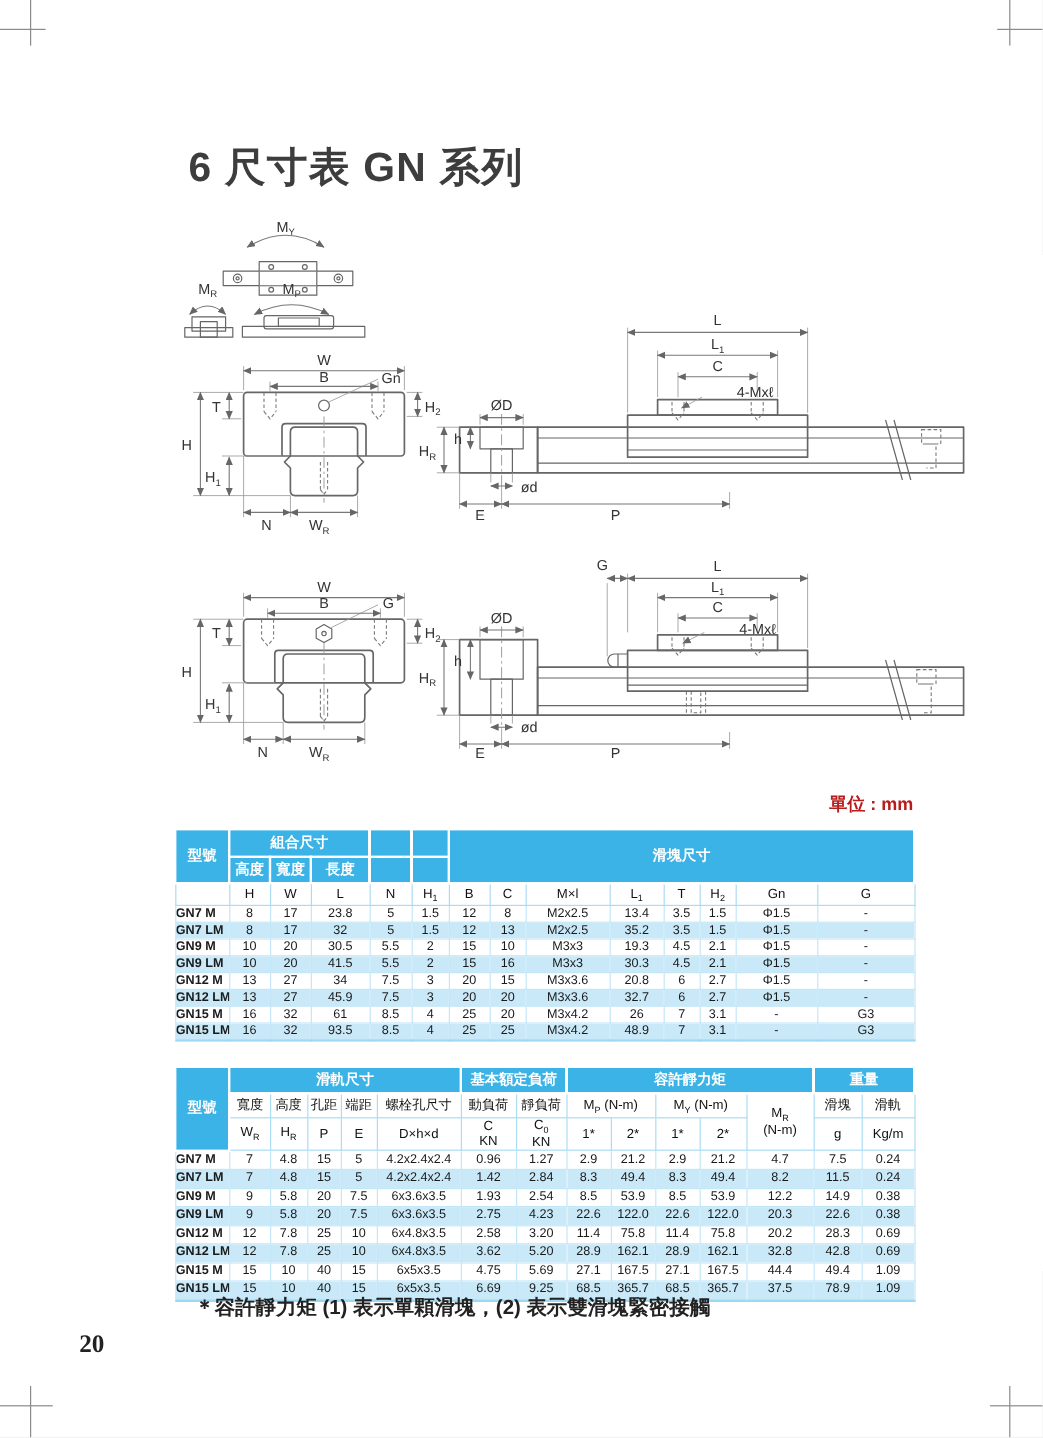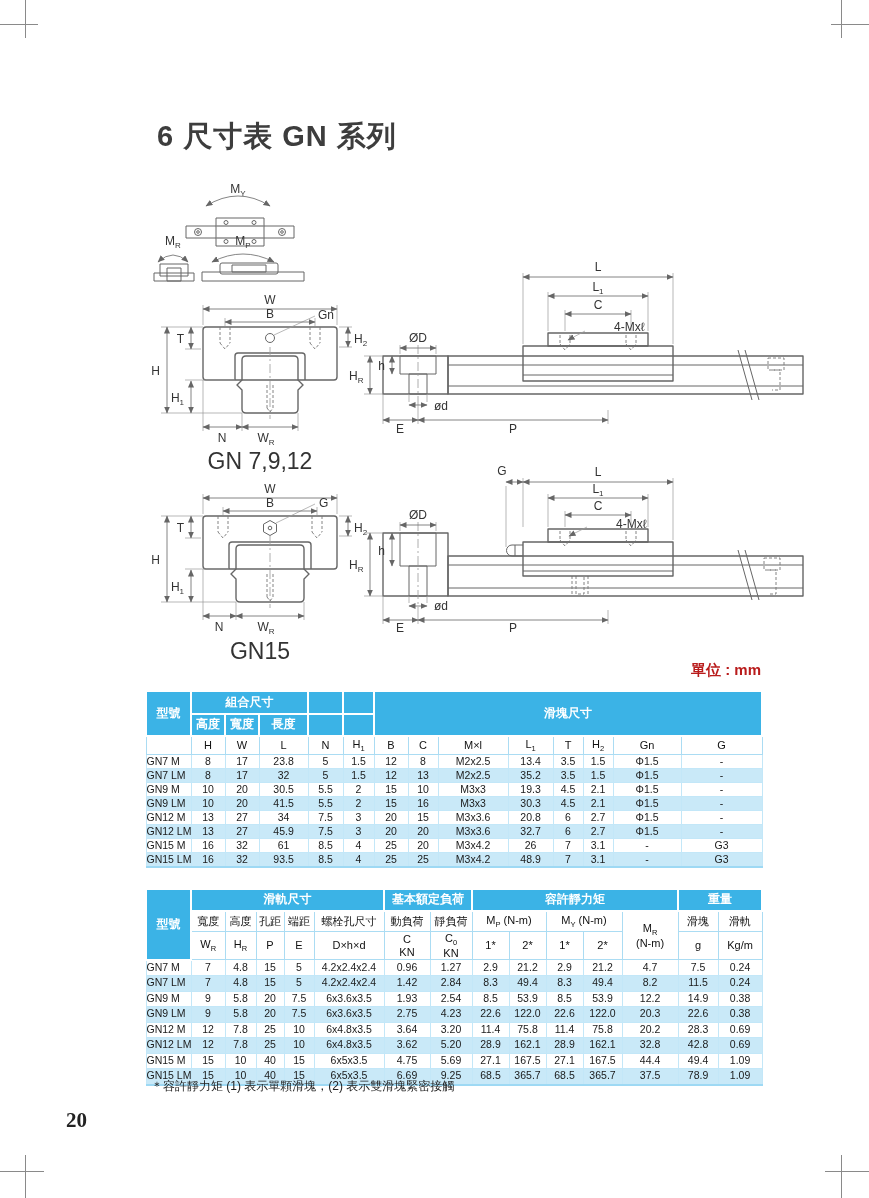--- a/index.html
+++ b/index.html
@@ -1,33 +1,33 @@
 <!DOCTYPE html>
 <html><head>
 <meta charset="utf-8">
 <style>
   html,body{margin:0;padding:0;background:#e8e8e8;}
   .page{position:relative;width:869px;height:1198px;background:#fff;overflow:hidden;
         font-family:"Liberation Sans","DejaVu Sans",sans-serif;}
   .cm{position:absolute;background:#8a8a8a;}
-  .title{position:absolute;left:157px;top:117px;font-size:29px;font-weight:600;color:#3d3d3d;letter-spacing:1px;}
+  .title{position:absolute;left:157px;top:117px;font-size:34px;font-weight:600;color:#3d3d3d;letter-spacing:1px;}
   .caption{position:absolute;text-align:center;font-size:23px;color:#333;}
   .unitnote{position:absolute;left:560px;top:661px;width:201px;text-align:right;font-size:15px;font-weight:700;color:#b91c1c;}
-  .footnote{position:absolute;left:151px;top:1078px;font-size:12px;font-weight:400;color:#222;}
+  .footnote{position:absolute;left:162px;top:1078px;font-size:17px;font-weight:700;color:#222;}
   .pagenum{position:absolute;left:66px;top:1108px;font-size:21px;font-weight:700;color:#222;
            font-family:"Liberation Serif","DejaVu Serif",serif;}
   
   .tbl{position:absolute;border-collapse:collapse;table-layout:fixed;width:616px;color:#1a1a1a;
        border-bottom:2px solid #9ed9f4;}
   .tbl th,.tbl td{padding:0;text-align:center;vertical-align:middle;line-height:1.12;overflow:hidden;white-space:nowrap;}
   .tbl th.cy{background:#3bb3e6;color:#fff;border:2px solid #fff;font-weight:700;font-size:12px;}
   .tbl th.wh{background:#fff;border:1px solid #abdcf3;font-weight:400;font-size:11px;color:#111;}
   .tbl tbody td{border:1px solid #c3e7f8;font-size:10.5px;}
   .tbl tbody tr:nth-child(even){background:#c9e9f8;}
-  .tbl tbody td.model{text-align:left;padding-left:0;}
+  .tbl tbody td.model{text-align:left;padding-left:0;font-weight:bold;}
   .tbl sub{font-size:7.5px;line-height:1;}
   #table1{left:145px;top:690px;} #table2{left:145px;top:888px;}
   #table1 thead tr:nth-child(1) th{height:21px;}
   #table1 thead tr:nth-child(2) th{height:20px;}
   #table1 thead tr:nth-child(3) th{height:17px;}
   #table1 tbody td{height:13px;}
   #table2 thead tr:nth-child(1) th{height:20px;}
   #table2 thead tr:nth-child(2) th{height:19px;}
   #table2 thead tr:nth-child(3) th{height:26px;}
   #table2 tbody td{height:14.5px;}
@@ -127,21 +127,20 @@
     <text x="125" y="19" text-anchor="middle">W</text>
     <text x="125" y="33" text-anchor="middle">B</text>
     <text x="173" y="34">Gn</text>
     <text x="209" y="58"><tspan>H</tspan><tspan class="ss" dy="3">2</tspan></text>
     <text x="39" y="58" text-anchor="end">T</text>
     <text x="15" y="90" text-anchor="end">H</text>
     <text x="39" y="117" text-anchor="end"><tspan>H</tspan><tspan class="ss" dy="3">1</tspan></text>
     <text x="77" y="157" text-anchor="middle">N</text>
     <text x="121" y="157" text-anchor="middle"><tspan>W</tspan><tspan class="ss" dy="3">R</tspan></text>
   </svg>
-  <div class="caption" style="left:145px;top:448px;width:230px">GN 7,9,12</div>
 
   <svg style="left:340px;top:253px" width="470" height="182" viewBox="0 0 470 182">
     <g>
       <rect class="obj" x="43" y="103" width="65" height="38"></rect>
       <rect class="obj2" x="60" y="103" width="36" height="18"></rect>
       <rect class="obj2" x="69" y="121" width="18" height="20"></rect>
       <path class="cl" d="M78,92 V152"></path>
     </g>
     <g>
       <rect class="obj" x="108" y="103" width="355" height="38"></rect>
@@ -217,21 +216,20 @@
     <text x="125" y="19" text-anchor="middle">W</text>
     <text x="125" y="33" text-anchor="middle">B</text>
     <text x="174" y="33">G</text>
     <text x="209" y="58"><tspan>H</tspan><tspan class="ss" dy="3">2</tspan></text>
     <text x="39" y="58" text-anchor="end">T</text>
     <text x="15" y="90" text-anchor="end">H</text>
     <text x="39" y="117" text-anchor="end"><tspan>H</tspan><tspan class="ss" dy="3">1</tspan></text>
     <text x="74" y="157" text-anchor="middle">N</text>
     <text x="121" y="157" text-anchor="middle"><tspan>W</tspan><tspan class="ss" dy="3">R</tspan></text>
   </svg>
-  <div class="caption" style="left:145px;top:638px;width:230px">GN15</div>
 
   <svg style="left:340px;top:448px" width="470" height="186" viewBox="0 0 470 186">
     <g>
       <rect class="obj" x="43" y="85" width="65" height="63"></rect>
       <rect class="obj2" x="60" y="85" width="36" height="33"></rect>
       <rect class="obj2" x="69" y="118" width="18" height="30"></rect>
       <path class="cl" d="M78,74 V160"></path>
     </g>
     <g>
       <rect class="obj" x="108" y="108" width="355" height="40"></rect>
@@ -587,21 +585,21 @@
           <td>22.6</td>
           <td>0.38</td>
         </tr>
         <tr>
           <td class="model">GN12 M</td>
           <td>12</td>
           <td>7.8</td>
           <td>25</td>
           <td>10</td>
           <td>6x4.8x3.5</td>
-          <td>3.64</td>
+          <td>2.58</td>
           <td>3.20</td>
           <td>11.4</td>
           <td>75.8</td>
           <td>11.4</td>
           <td>75.8</td>
           <td>20.2</td>
           <td>28.3</td>
           <td>0.69</td>
         </tr>
         <tr>

